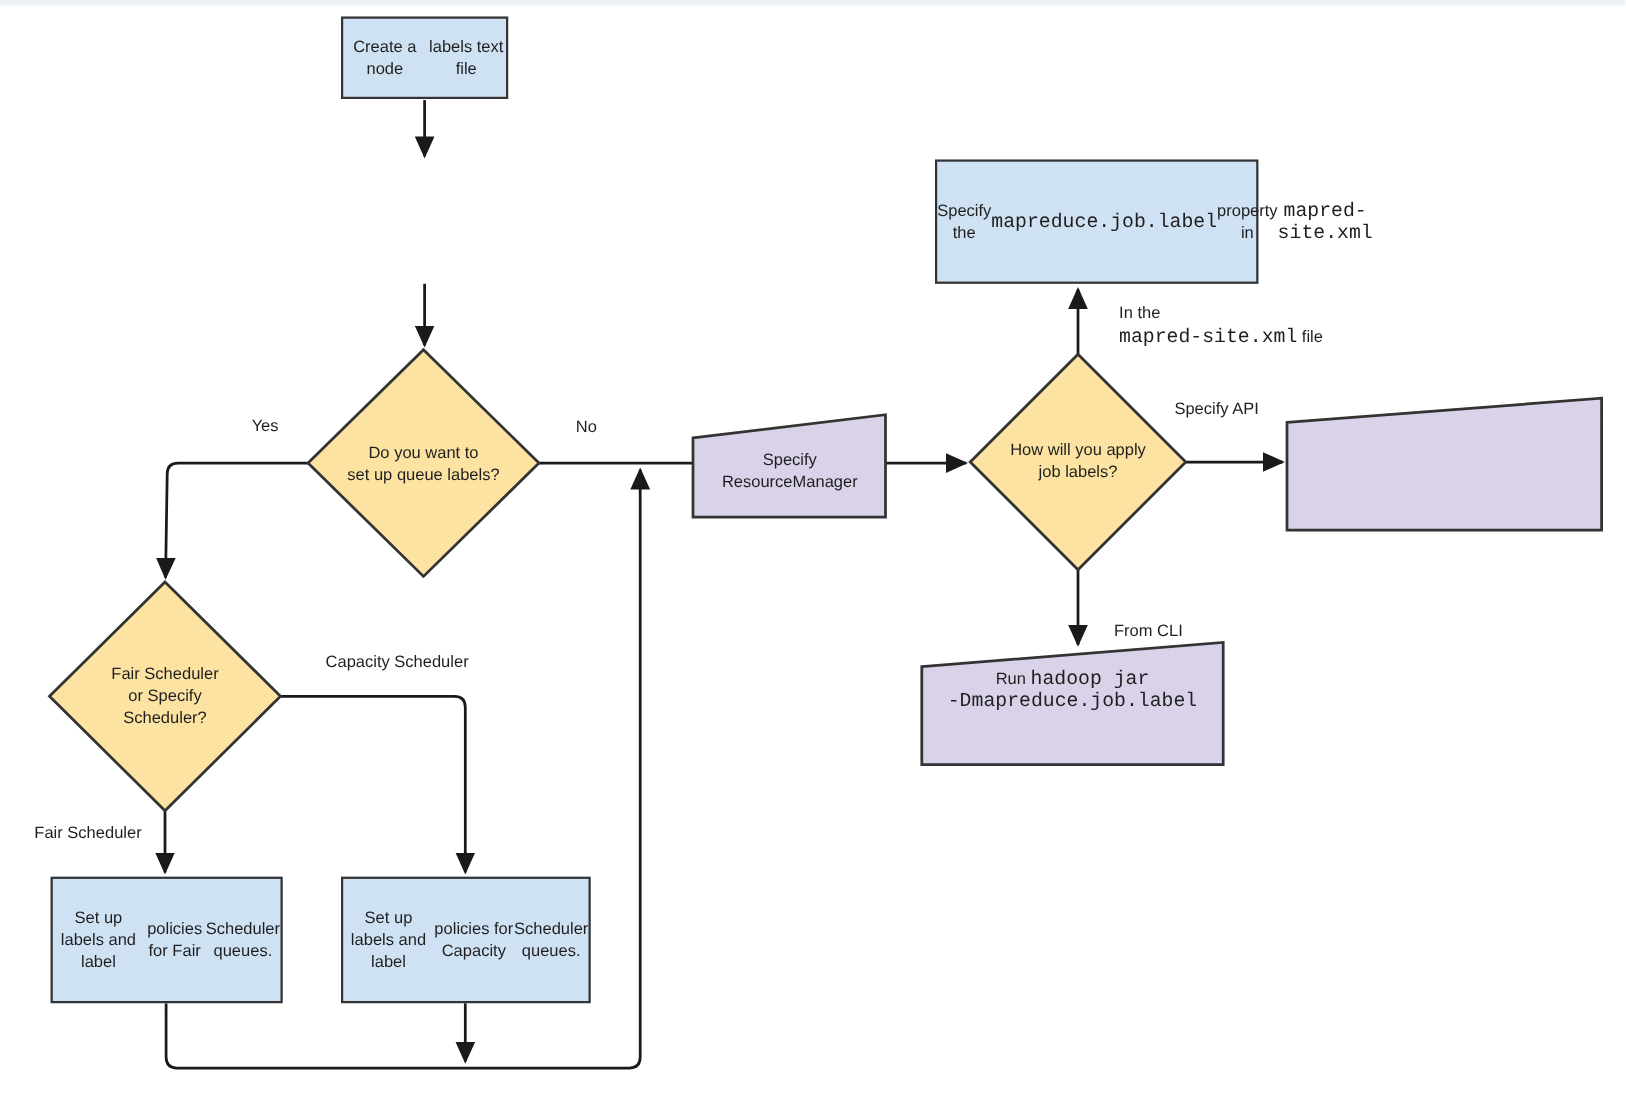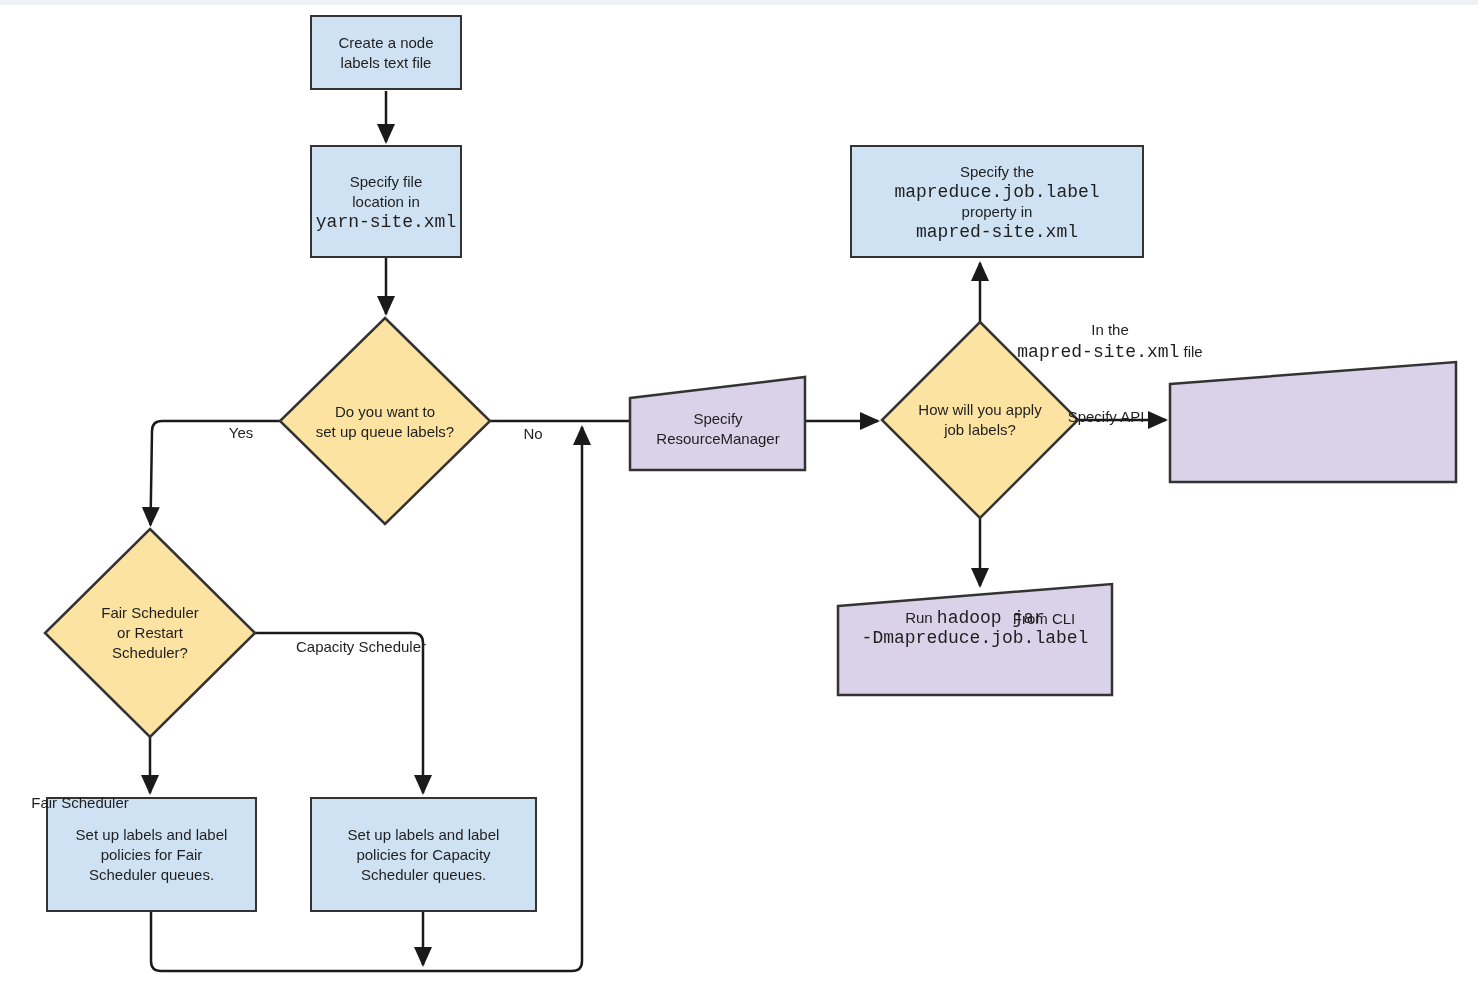--- a/index.html
+++ b/index.html
@@ -28,43 +28,42 @@
     position:absolute;left:0;top:0;width:1478px;height:5px;
     background:var(--top-strip);
   }
   svg.layer{position:absolute;left:0;top:0;}
   .conn{fill:none;stroke:var(--connector);stroke-width:2.5;}
   .shape{stroke:var(--shape-border);stroke-width:2.5;}
   .decision{fill:var(--decision-fill);}
   .manual{fill:var(--manual-fill);}
   .node{
     position:absolute;
-    display:flex;flex-direction:column;justify-content:center;align-items:center;
+    display:flex;align-items:center;
     text-align:center;
     font-size:15px;line-height:20px;
   }
   .process{
     background:var(--process-fill);
     border:2.5px solid var(--shape-border);
   }
   .overlay{
     position:absolute;
     transform:translate(-50%,-50%);
     text-align:center;
     font-size:15px;line-height:20px;
     white-space:nowrap;
     pointer-events:none;
   }
   .edge-label{
     position:absolute;
     transform:translate(-50%,-50%);
-    text-align:center;
+    text-align:left;
     font-size:15px;line-height:22px;
     white-space:nowrap;
-    margin-top:45px;
   }
   .mono{
     font-family:"Liberation Mono",monospace;
     font-size:18px;
   }
 </style>
 </head>
 <body>
 
 <div class="canvas">
@@ -98,25 +97,20 @@
     <polygon class="shape manual" points="630,398 805,377 805,470 630,470"></polygon>
     <polygon class="shape manual" points="1170,384 1456,362 1456,482 1170,482"></polygon>
     <polygon class="shape manual" points="838,606 1112,584 1112,695 838,695"></polygon>
   </svg>
 
   <div class="node process" style="left:310px;top:15px;width:152px;height:75px">
     <div>Create a node</div>
     <div>labels text file</div>
   </div>
 
-  <div class="node process" style="left:310px;top:145px;width:152px;height:113px">
-    <div>Specify file</div>
-    <div>location in</div>
-    <div class="mono">yarn-site.xml</div>
-  </div>
 
   <div class="node process" style="left:46px;top:797px;width:211px;height:115px">
     <div>Set up labels and label</div>
     <div>policies for Fair</div>
     <div>Scheduler queues.</div>
   </div>
 
   <div class="node process" style="left:310px;top:797px;width:227px;height:115px">
     <div>Set up labels and label</div>
     <div>policies for Capacity</div>
@@ -130,21 +124,21 @@
     <div class="mono">mapred-site.xml</div>
   </div>
 
   <div class="overlay" style="left:385px;top:422px">
     <div>Do you want to</div>
     <div>set up queue labels?</div>
   </div>
 
   <div class="overlay" style="left:150px;top:633px">
     <div>Fair Scheduler</div>
-    <div>or Restart</div>
+    <div>or Specify</div>
     <div>Scheduler?</div>
   </div>
 
   <div class="overlay" style="left:980px;top:420px">
     <div>How will you apply</div>
     <div>job labels?</div>
   </div>
 
   <div class="overlay" style="left:718px;top:429px">
     <div>Specify</div>

